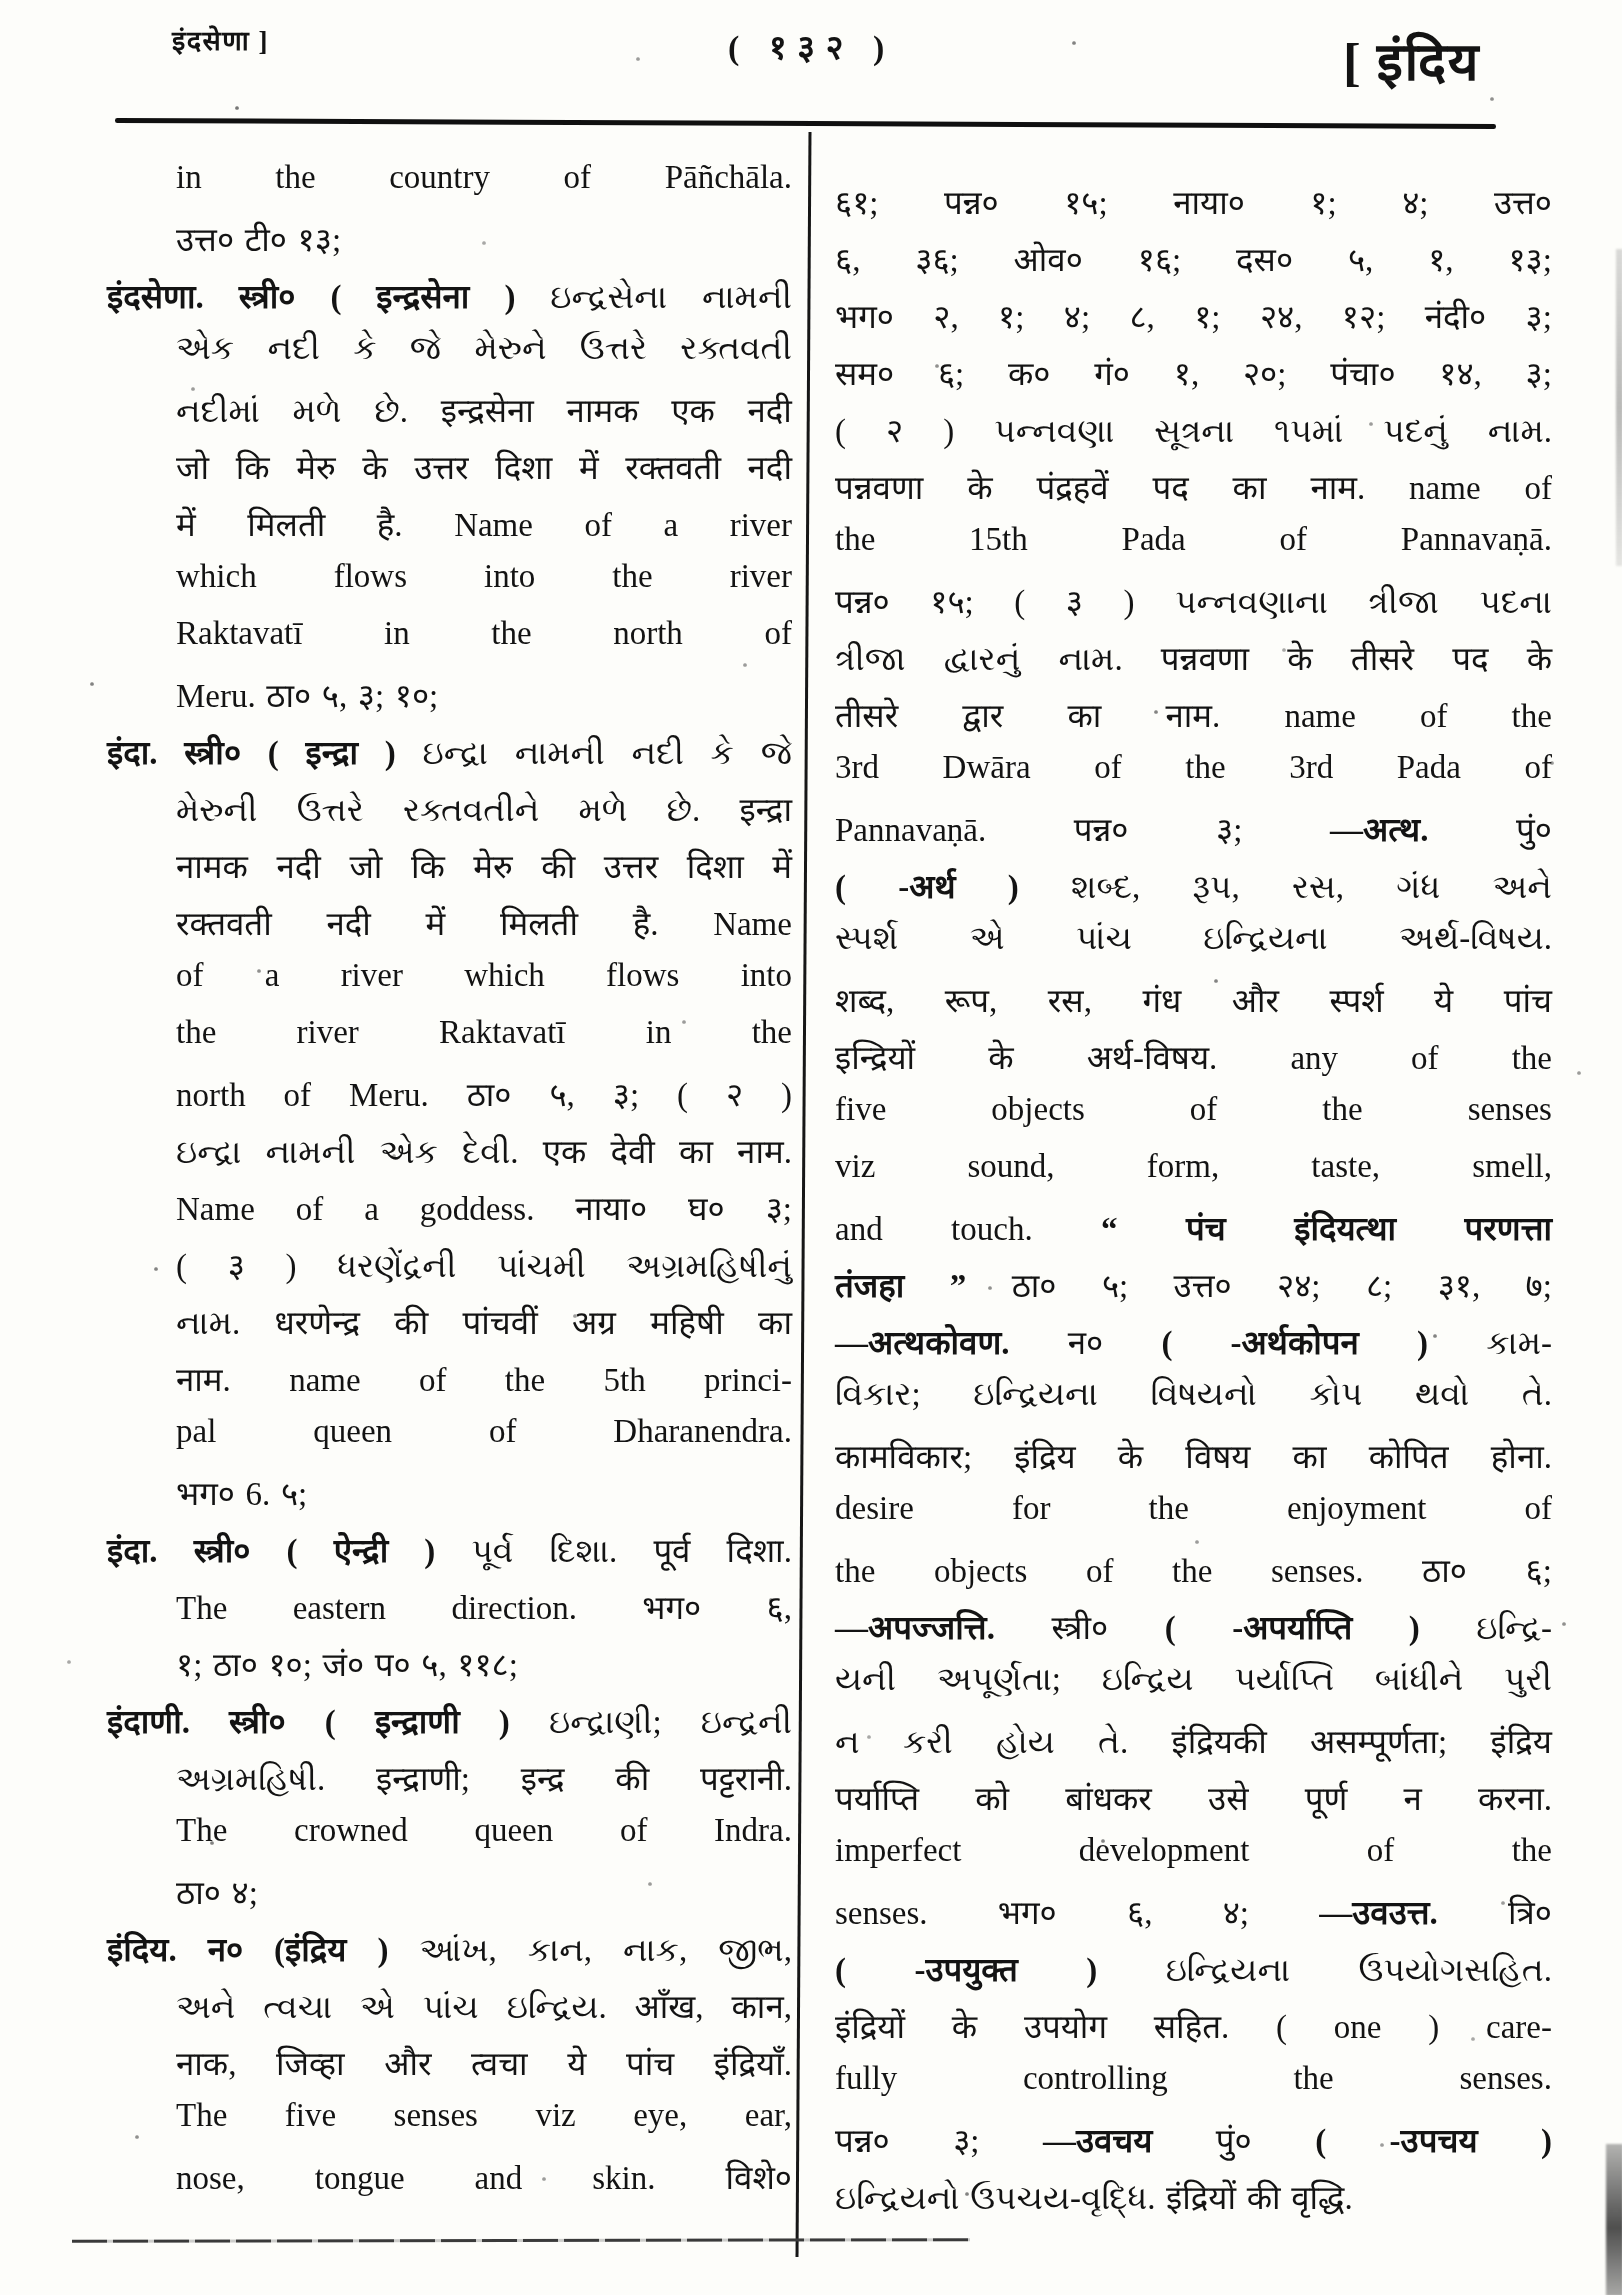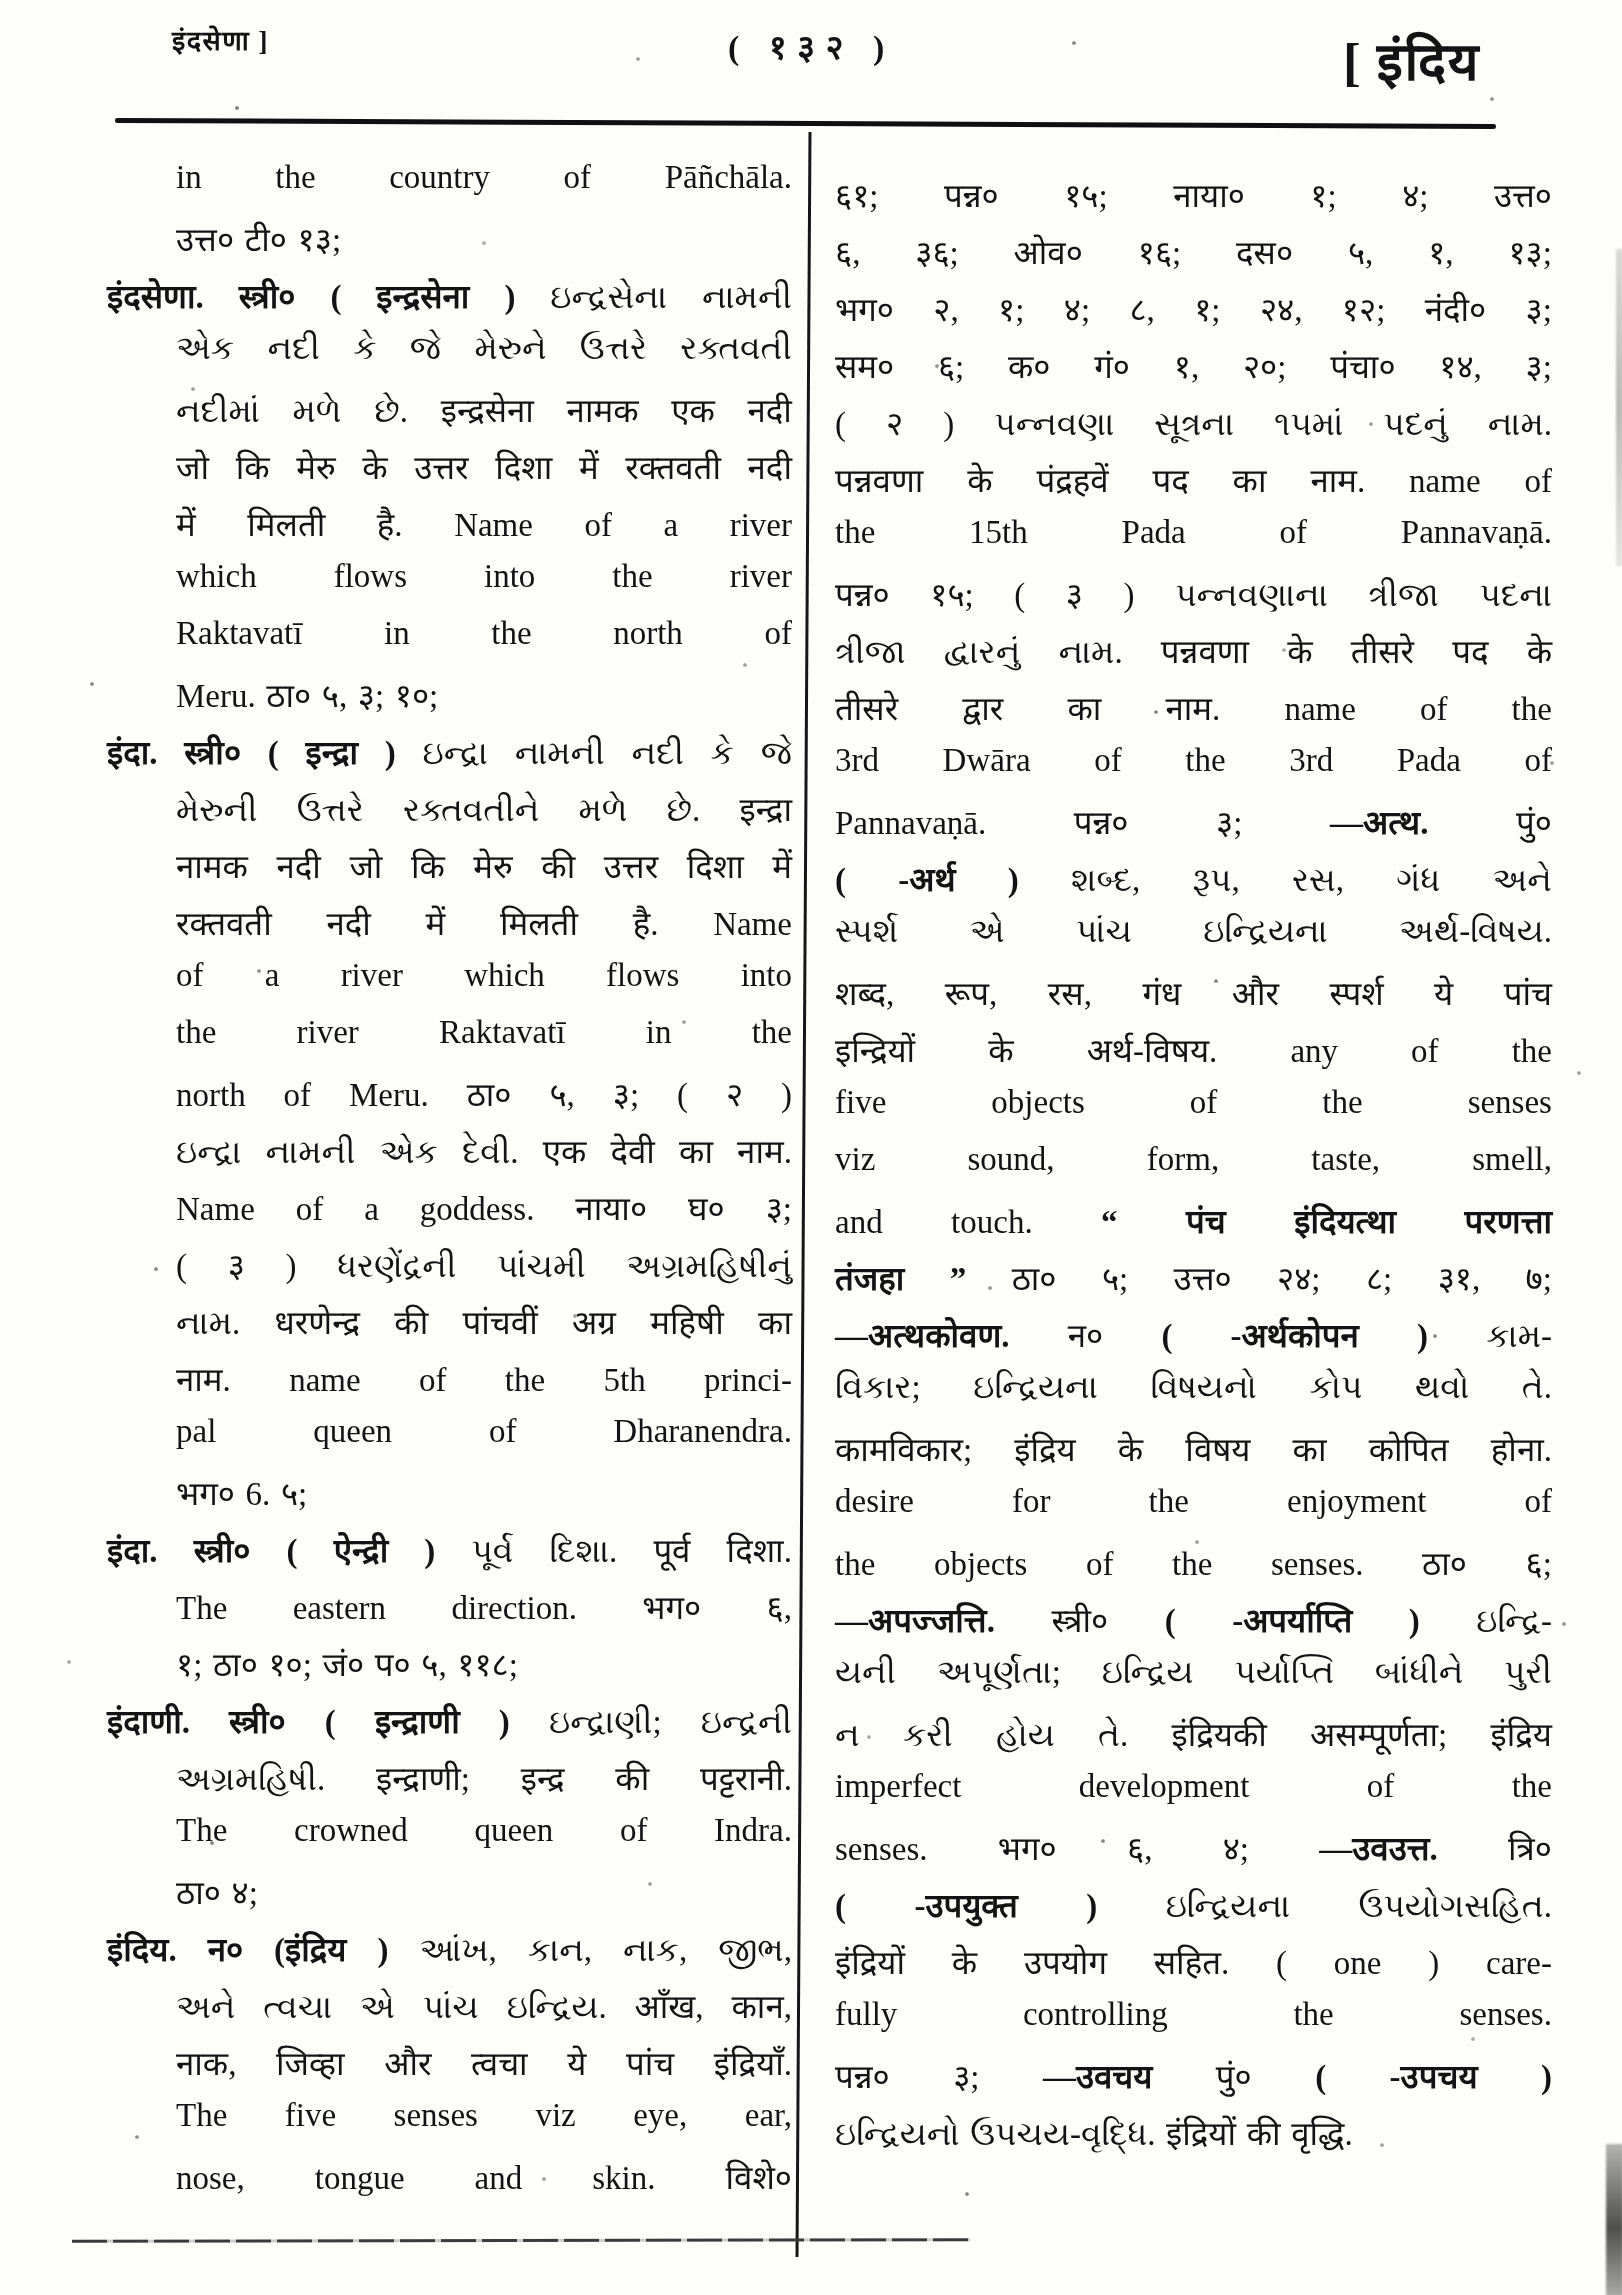--- a/index.html
+++ b/index.html
@@ -17,21 +17,21 @@
   .hdr-right{position:absolute;right:143px;top:22.6px;font-size:53px;font-weight:700;letter-spacing:1.5px;}
   
   .hdr-rule{position:absolute;left:115px;top:121px;width:1381px;height:5.3px;background:#101010;transform:rotate(.25deg);border-radius:2.3px;}
   .v-divider{position:absolute;left:802px;top:132px;width:3px;height:2125px;background:#161616;transform:rotate(.35deg);}
   .bottom-rule{position:absolute;left:72px;top:2239px;width:898px;height:3px;
     background:repeating-linear-gradient(90deg,#3a3a3a 0 35px,rgba(58,58,58,.25) 35px 41px);
     transform:rotate(-.1deg);}
   
   .col{position:absolute;font-size:33px;text-align:right;}
   .col-left{left:107px;top:159px;width:685px;}
-  .col-right{left:835px;top:172px;width:717px;}
+  .col-right{left:835px;top:179px;width:717px;}
   .line{height:57px;display:flex;align-items:baseline;white-space:nowrap;}
   .line.just{justify-content:space-between;}
   .line.start{justify-content:flex-start;gap:10.6px;}
   .line.indent{padding-left:69px;}
   .w{display:inline-block;}
   .w.b{font-weight:700;}
   
   .speckles{position:absolute;left:0;top:0;width:1.5px;height:1.5px;background:transparent;border-radius:50%;
     box-shadow:
       236px 107px 0 0.8px rgba(10,10,10,.55), 637px 58px 0 0.8px rgba(10,10,10,.4),
@@ -615,20 +615,29 @@
       <div class="line just">
         <span class="w">ન</span>
         <span class="w">કરી</span>
         <span class="w">હોય</span>
         <span class="w">તે.</span>
         <span class="w">इंद्रियकी</span>
         <span class="w">असम्पूर्णता;</span>
         <span class="w">इंद्रिय</span>
       </div>
       <div class="line just">
+        <span class="w">पर्याप्ति</span>
+        <span class="w">को</span>
+        <span class="w">बांधकर</span>
+        <span class="w">उसे</span>
+        <span class="w">पूर्ण</span>
+        <span class="w">न</span>
+        <span class="w">करना.</span>
+      </div>
+      <div class="line just">
         <span class="w">imperfect</span>
         <span class="w">development</span>
         <span class="w">of</span>
         <span class="w">the</span>
       </div>
       <div class="line just">
         <span class="w">senses.</span>
         <span class="w">भग०</span>
         <span class="w">६,</span>
         <span class="w">४;</span>

